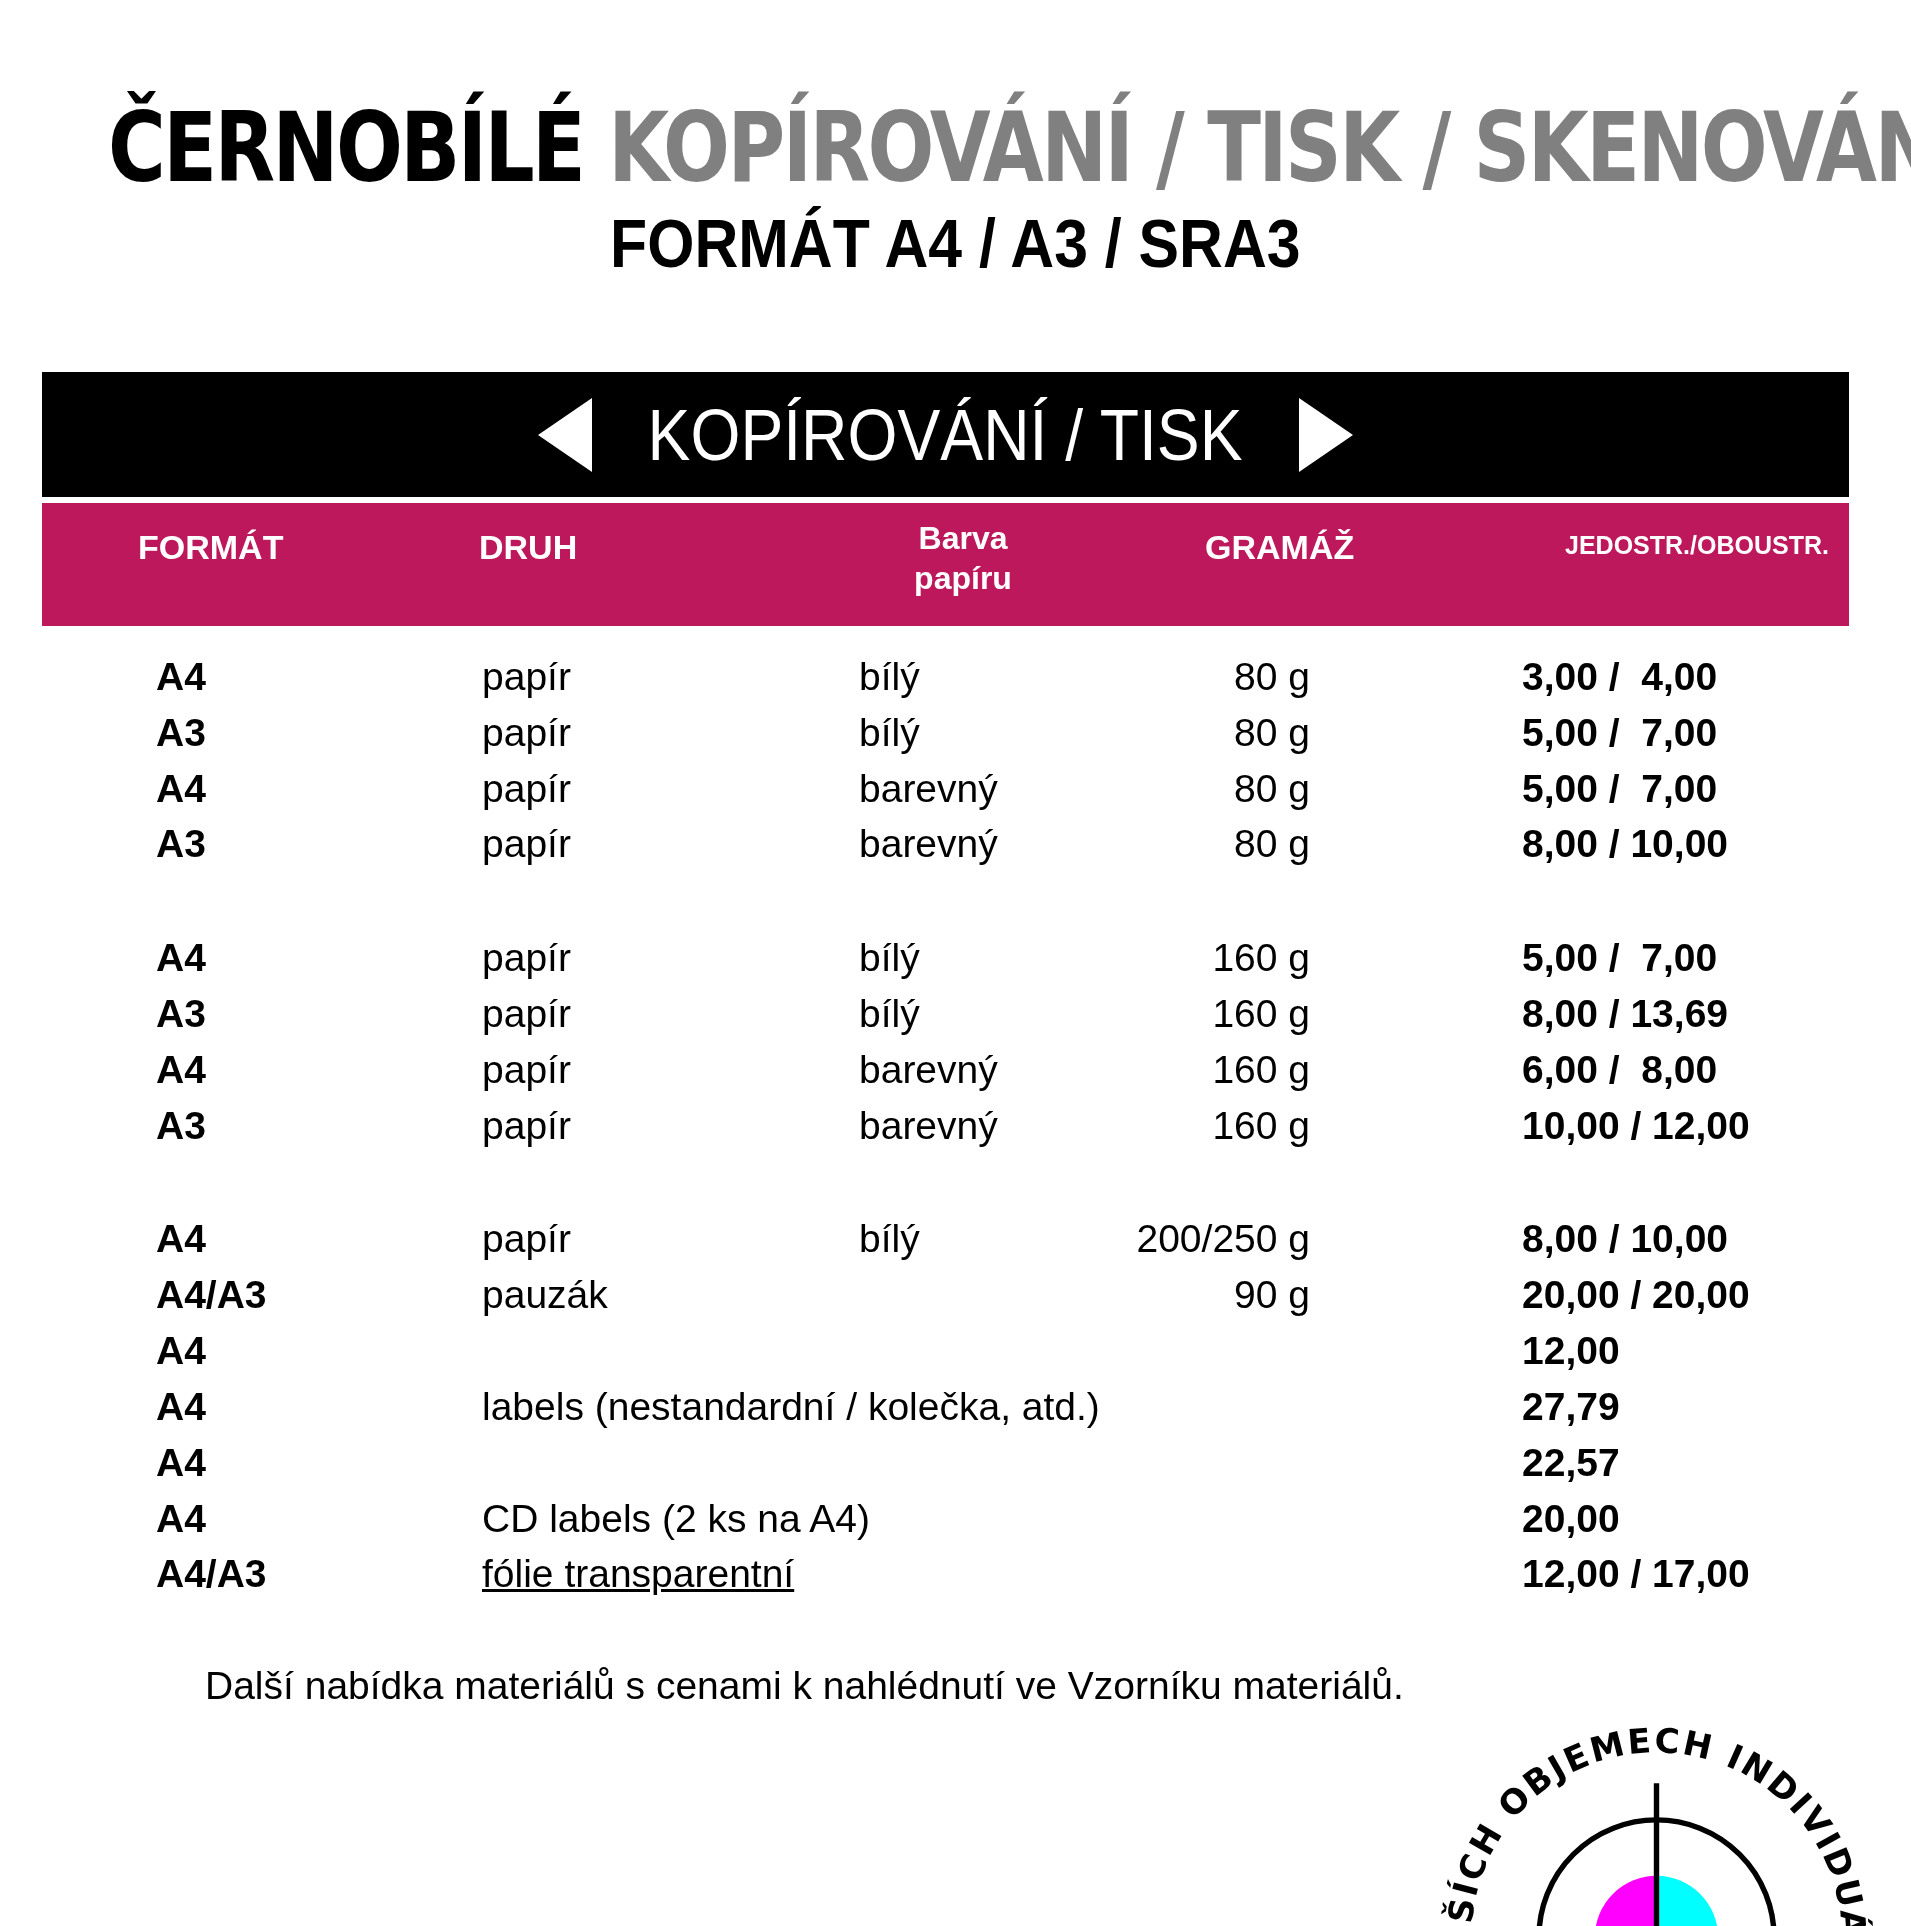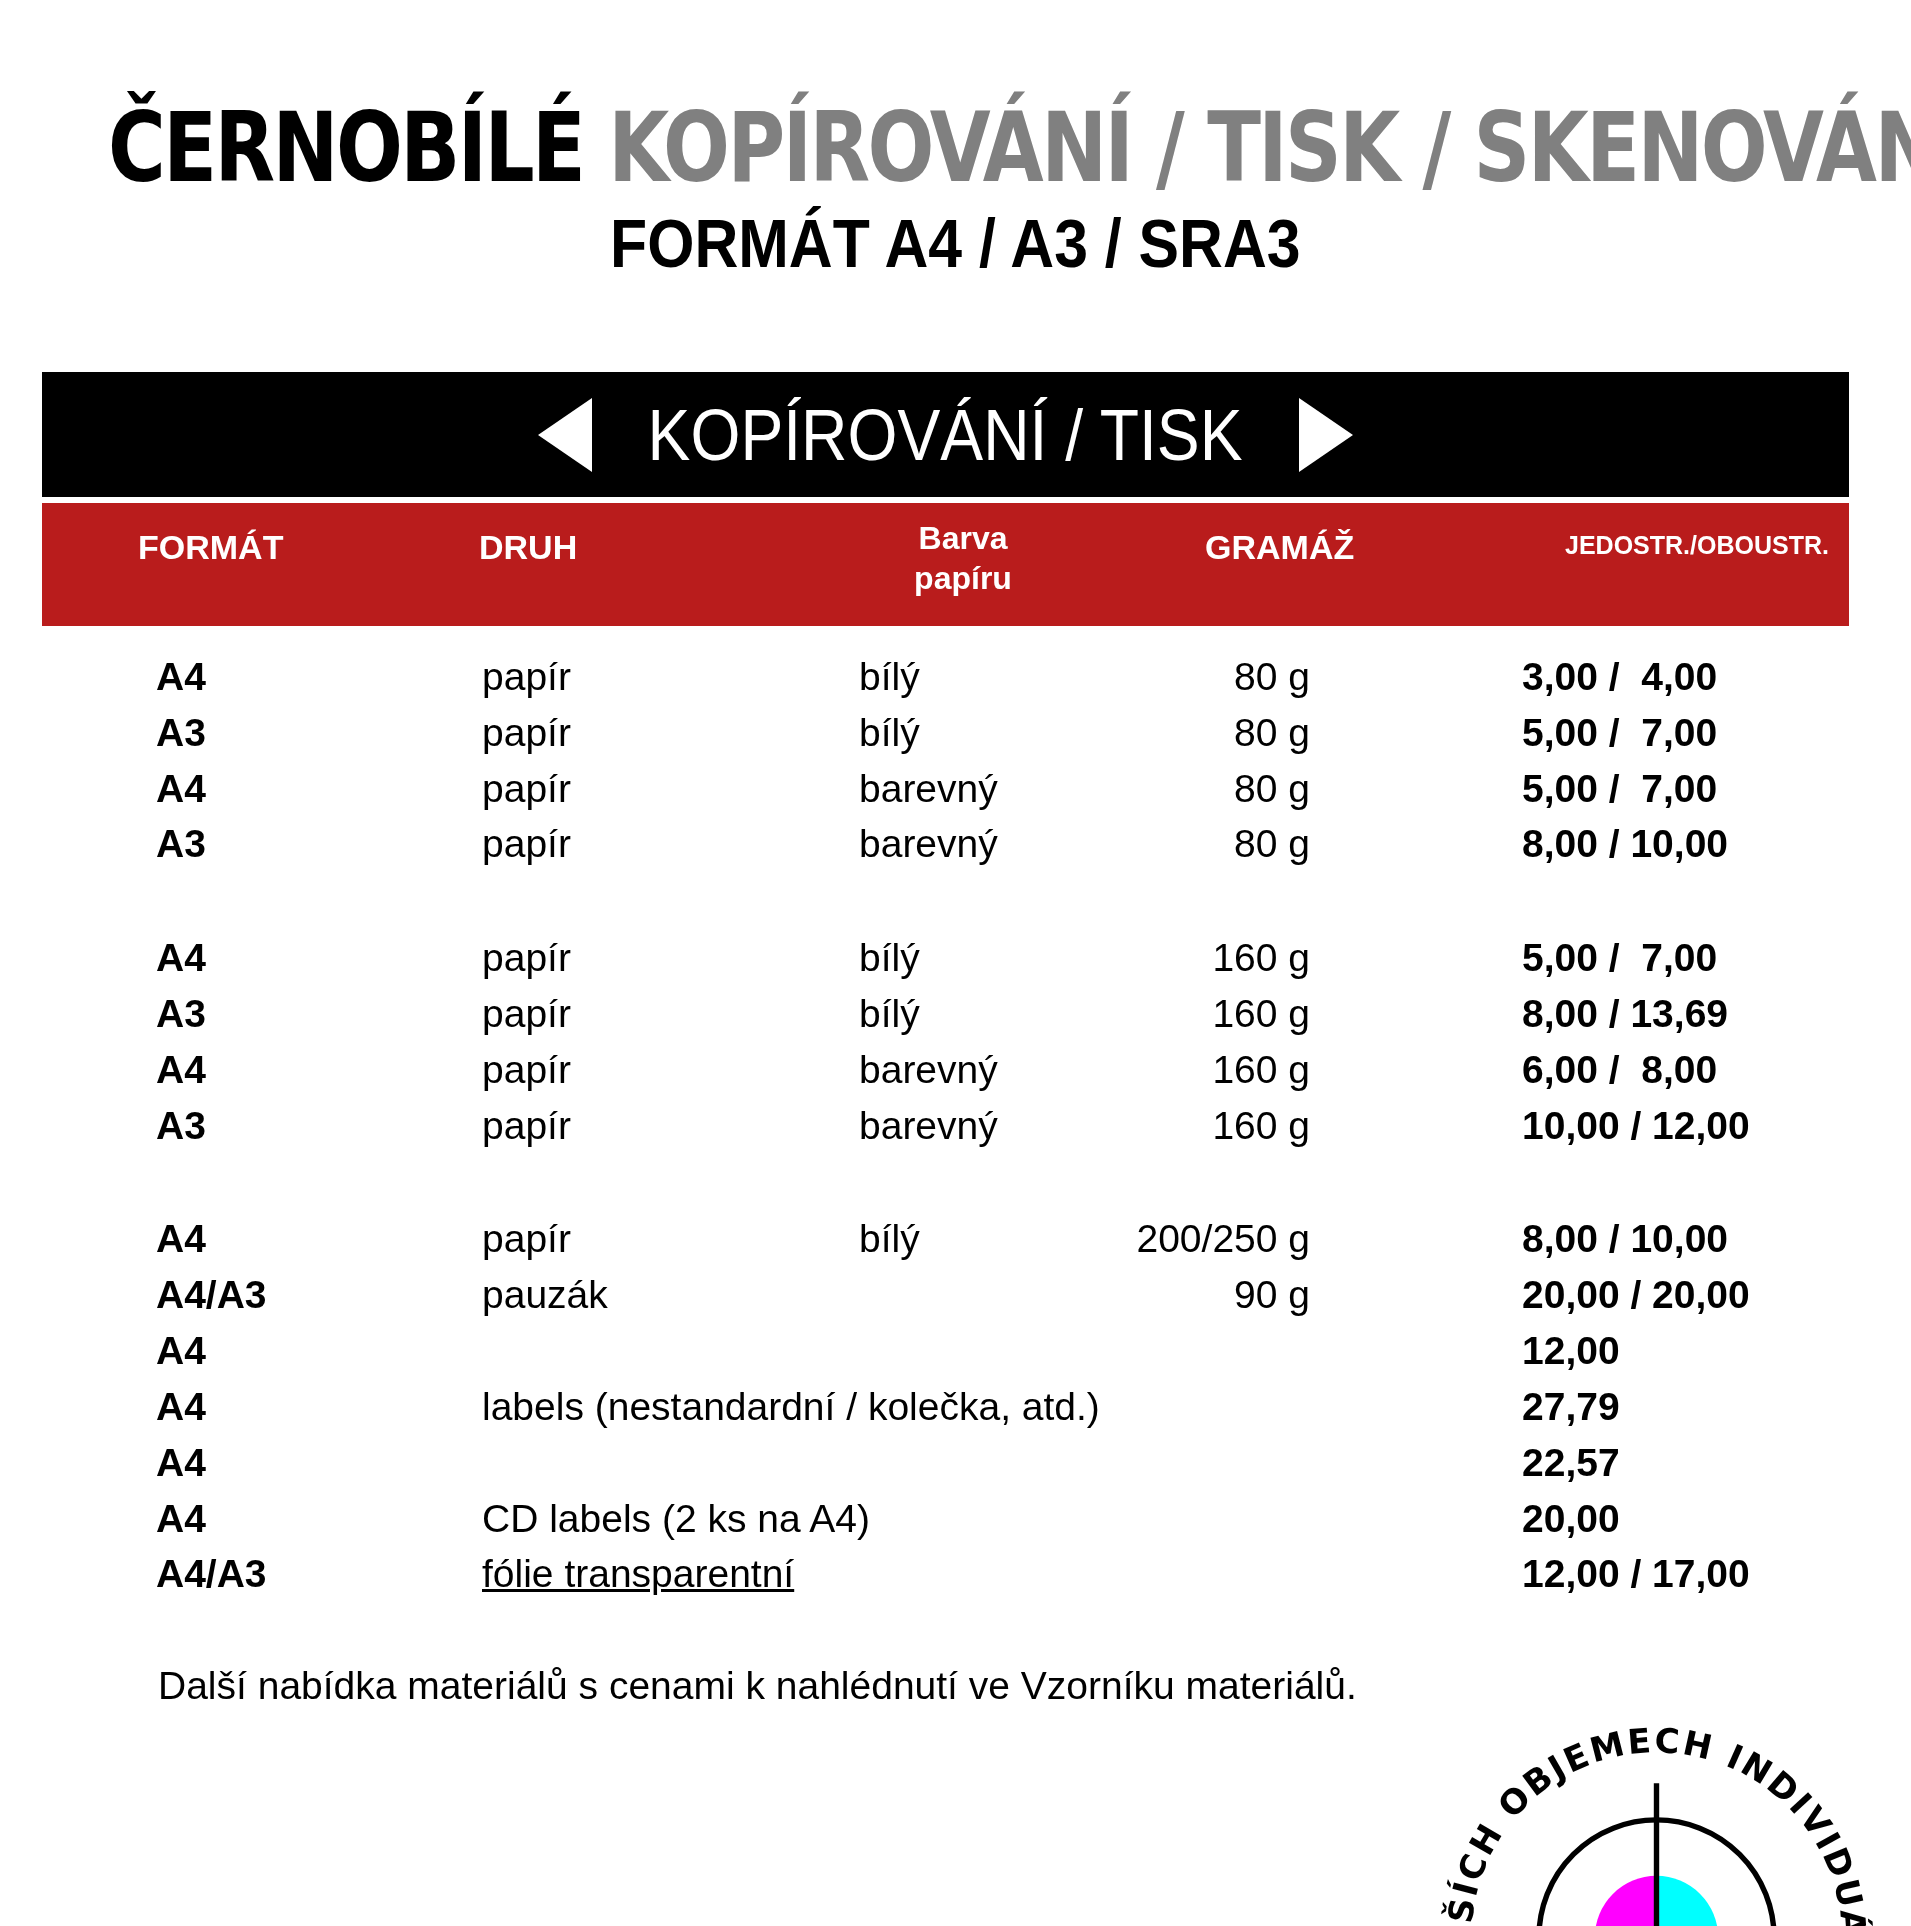--- a/index.html
+++ b/index.html
@@ -29,21 +29,21 @@
       left: 42px; width: 1807px; background: #000; color: #fff;
       display: flex; align-items: center; justify-content: center;
     }
     .banner .label { font-size: 73px; font-weight: normal; white-space: nowrap; transform: scaleX(0.88); }
     .tri-left, .tri-right { width: 0; height: 0; border-top: 37px solid transparent; border-bottom: 37px solid transparent; }
     .tri-left { border-right: 54px solid #fff; margin-right: 15.4px; }
     .tri-right { border-left: 54px solid #fff; margin-left: 15.4px; }
 
     
     .grey-head {
-      left: 42px; width: 1807px; background: #b91c1c; color: #fff;
+      left: 42px; width: 1807px; background: #be185d; color: #fff;
     }
     .gh-cell { position: absolute; font-weight: bold; text-align: center; white-space: nowrap; }
 
     
     .row { position: absolute; left: 0; width: 1911px; height: 54px; font-size: 39px; white-space: nowrap; }
     .row .c { position: absolute; top: 0; }
     .c-format { left: 156px; font-weight: bold; }
     .c-druh { left: 482px; }
     .c-barva { left: 859px; }
     .c-gram { right: 601px; text-align: right; }
@@ -183,21 +183,21 @@
     </div>
     <div class="row" style="top: 1552px;">
       <div class="c c-format" style="white-space: pre;">A4/A3</div>
       <div class="c c-druh" style="white-space: pre; text-decoration: underline;">fólie transparentní</div>
       <div class="c c-barva" style="white-space: pre;"></div>
       <div class="c c-gram" style="white-space: pre;"></div>
       <div class="c c-cena" style="white-space: pre;">12,00 / 17,00</div>
     </div>
   </div>
 
-<div class="abs note" style="top:1664px;">Další nabídka materiálů s cenami k nahlédnutí ve Vzorníku materiálů.</div>
+<div class="abs note" style="top:1664px;margin-left:47px;">Další nabídka materiálů s cenami k nahlédnutí ve Vzorníku materiálů.</div>
 
 <div class="abs badge">
   <svg width="455" height="455" viewBox="0 0 1180 1180">
     <defs>
       <path id="badgeArc" d="M 590 1070 A 480 480 0 1 1 590.1 1070"></path>
     </defs>
     <path d="M590 590 L590 430 A160 160 0 0 0 430 590 Z" fill="#ff00ff"></path>
     <path d="M590 590 L590 430 A160 160 0 0 1 750 590 Z" fill="#00ffff"></path>
     <path d="M590 590 L430 590 A160 160 0 0 0 590 750 Z" fill="#000000"></path>
     <path d="M590 590 L750 590 A160 160 0 0 1 590 750 Z" fill="#ffff00"></path>

